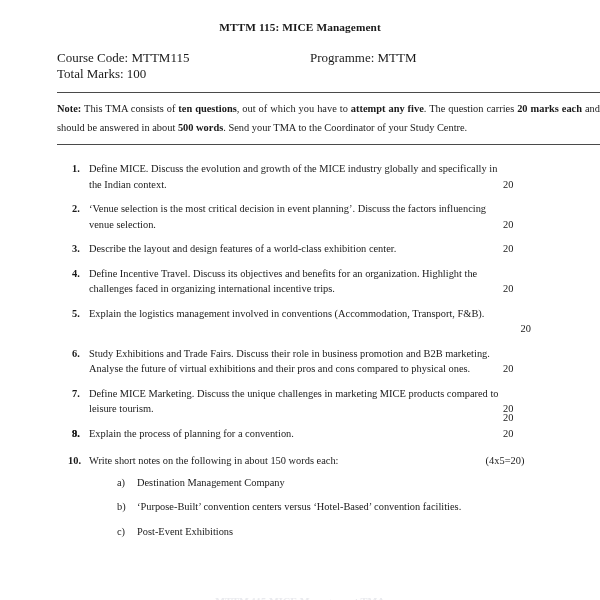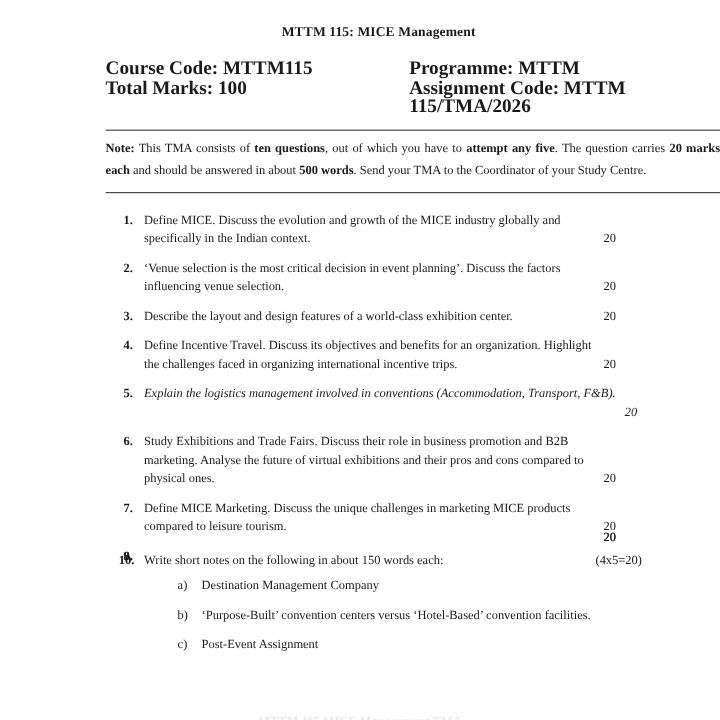--- a/index.html
+++ b/index.html
@@ -13,21 +13,20 @@
     overflow: hidden;
     font-family: "Liberation Serif", "DejaVu Serif", serif;
     color: #1a1a1a;
     position: relative;
   }
   .page {
     width: 600px;
     height: 600px;
     position: relative;
     box-sizing: border-box;
-    padding-left: 31px;
   }
 
   
   .doc-header {
     text-align: center;
     padding-top: 18px;
   }
   .doc-title,
   .doc-subtitle {
     font-weight: bold;
@@ -35,22 +34,22 @@
     line-height: 18px;
     letter-spacing: 0.1px;
   }
 
   
   .meta {
     margin-top: 14px;
     padding-left: 57px;
     padding-right: 57px;
     position: relative;
-    font-size: 16px;
-    font-weight: bold;
+    font-size: 13px;
+    font-weight: normal;
     line-height: 15.5px;
   }
   .meta-row {
     display: flex;
   }
   .meta-left {
     width: 253px;
     flex: 0 0 253px;
   }
   .meta-right {
@@ -115,21 +114,21 @@
     display: block;
     text-align: right;
     padding-right: 12px;
     margin-top: 0px;
   }
   .q-marks-wide {
     position: absolute;
     right: 8px;
     bottom: 0;
     width: 60px;
-    text-align: right;
+    text-align: center;
   }
 
   
   .sub-list {
     margin-top: 6px;
     margin-left: 28px;
     list-style: none;
     padding: 0;
   }
   .sub-item {
@@ -173,21 +172,20 @@
     <div class="doc-title">MTTM 115: MICE Management</div>
   </div>
 
   <div class="meta">
     <div class="meta-row">
       <div class="meta-left">Course Code: MTTM115</div>
       <div class="meta-right">Programme: MTTM</div>
     </div>
     <div class="meta-row">
       <div class="meta-left">Total Marks: 100</div>
-      <div class="meta-right">Assignment Code: MTTM 115/TMA/2026</div>
     </div>
   </div>
 
   <div class="note-wrap">
     <div class="note-text">
       <b>Note:</b><span> This TMA consists of </span><b>ten questions</b><span>, out of which you have to </span><b>attempt any five</b><span>. The question carries </span><b>20 marks each</b><span> and should be answered in about </span><b>500 words</b><span>. Send your TMA to the Coordinator of your Study Centre.</span>
     </div>
   </div>
 
   <div class="questions">
@@ -219,21 +217,21 @@
     <div class="q-item">
       <span class="q-num">4.</span>
       <div class="q-body">
         <span>Define Incentive Travel. Discuss its objectives and benefits for an organization. Highlight the challenges faced in organizing international incentive trips.</span>
         <span class="q-marks">20</span>
       </div>
     </div>
 
     <div class="q-item">
       <span class="q-num">5.</span>
-      <div class="q-body" style="padding-right:0;font-style:italic;">
+      <div class="q-body" style="padding-right:0;">
         <span>Explain the logistics management involved in conventions (Accommodation, Transport, F&amp;B).</span>
         <span class="q-marks-own">20</span>
       </div>
     </div>
 
     <div class="q-item">
       <span class="q-num">6.</span>
       <div class="q-body">
         <span>Study Exhibitions and Trade Fairs. Discuss their role in business promotion and B2B marketing. Analyse the future of virtual exhibitions and their pros and cons compared to physical ones.</span>
         <span class="q-marks">20</span>
@@ -251,20 +249,21 @@
     <div class="q-item">
       <span class="q-num">8.</span>
       <div class="q-body">
         <span class="q-marks">20</span>
       </div>
     </div>
 
     <div class="q-item">
       <span class="q-num">9.</span>
       <div class="q-body">
+        <span>Explain the process of planning for a convention.</span>
         <span class="q-marks">20</span>
       </div>
     </div>
 
     <div class="q-item">
       <span class="q-num wide">10.</span>
       <div class="q-body" style="padding-right:70px;margin-top:12px;">
         <span>Write short notes on the following in about 150 words each:</span>
         <span class="q-marks-wide">(4x5=20)</span>
       </div>
@@ -273,21 +272,21 @@
         <li class="sub-item">
           <span class="sub-label">a)</span>
           <span>Destination Management Company</span>
         </li>
         <li class="sub-item">
           <span class="sub-label">b)</span>
           <span>‘Purpose-Built’ convention centers versus ‘Hotel-Based’ convention facilities.</span>
         </li>
         <li class="sub-item">
           <span class="sub-label">c)</span>
-          <span>Post-Event Assignment</span>
+          <span>Post-Event Exhibitions</span>
         </li>
 
       </ul>
     </div>
 
   </div>
 
   <div class="footer-clip">
     <span>MTTM 115 MICE Management TMA</span>
   </div>

